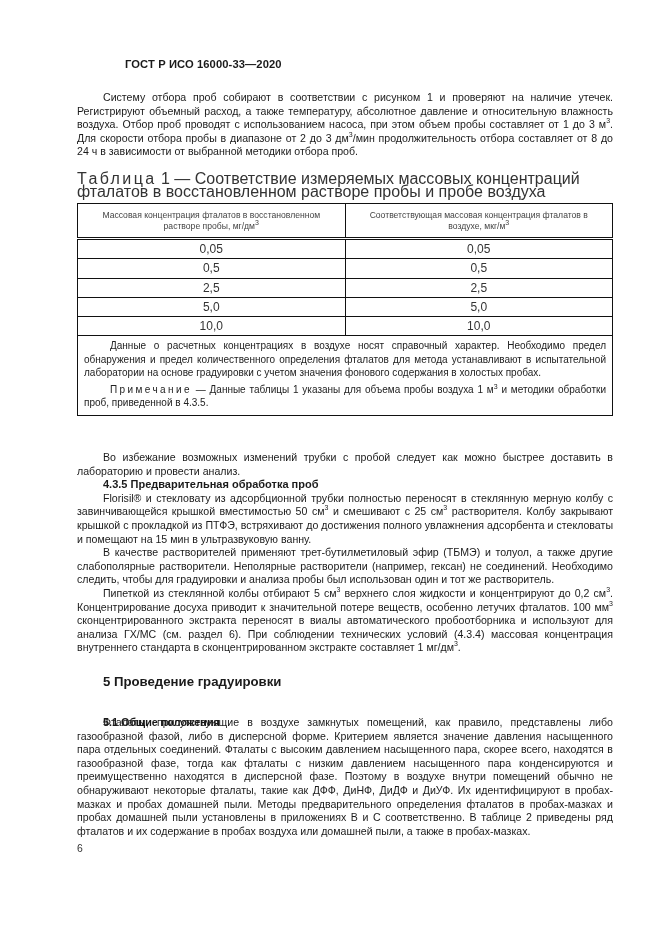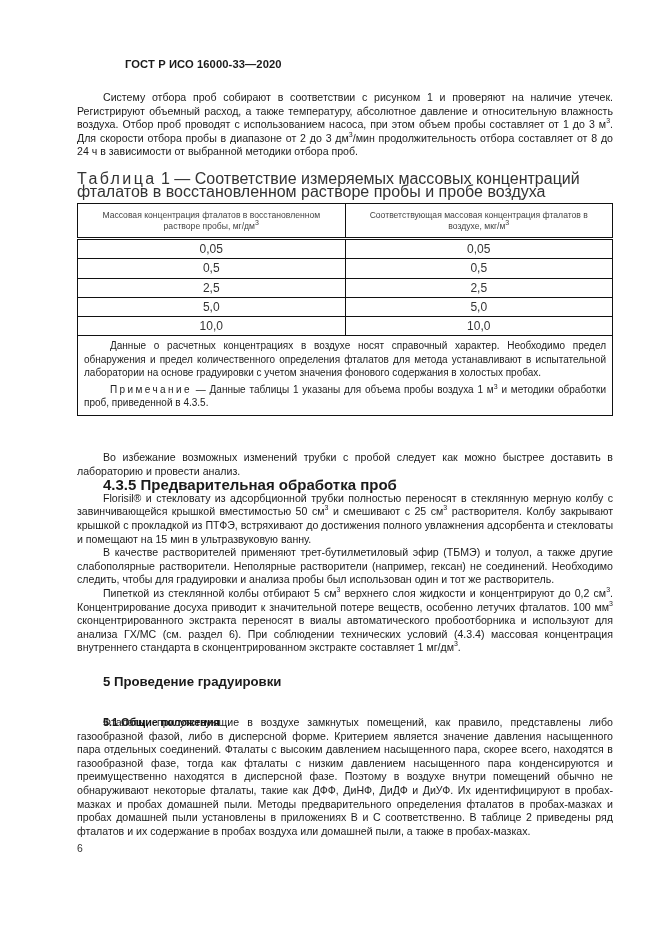--- a/index.html
+++ b/index.html
@@ -13,21 +13,21 @@
     .block1 { position: absolute; top: 91px; left: 0; width: 536px; }
     .tcaption { position: absolute; top: 172px; left: 0; width: 536px; font-size: 16px; line-height: 13.4px; color: #333; }
     .spaced { letter-spacing: 2.4px; }
     table.t1 { position: absolute; top: 203px; left: 0; width: 536px; border-collapse: collapse; }
     table.t1 td, table.t1 th { border: 1.5px solid #111; text-align: center; font-weight: normal; }
     table.t1 th { font-size: 8.6px; line-height: 11px; color: #444; padding: 4px 10px 3px; height: 26px; border-bottom: 3px double #111; }
     table.t1 td.val { font-size: 12px; color: #333; height: 18.3px; padding: 0; }
     table.t1 td.notecell { text-align: left; padding: 3px 6px 5px 6px; border: 1.5px solid #111; }
     table.t1 td.notecell p { font-size: 10px; line-height: 13.2px; color: #222; }
     .block2 { position: absolute; top: 451px; left: 0; width: 536px; }
-    .subhead { font-weight: bold; font-size: 15px; line-height: 13.6px; padding-left: 26px; }
+    .subhead { font-weight: bold; font-size: 11px; line-height: 13.6px; padding-left: 26px; }
     .h5 { position: absolute; top: 674px; left: 26px; font-weight: bold; font-size: 13.2px; text-align: right; }
     .h51 { position: absolute; top: 716px; left: 26px; font-weight: bold; font-size: 10.8px; }
     .block3 { position: absolute; top: 716px; left: 0; width: 536px; }
     .pagenum { position: absolute; top: 843px; left: 0; font-size: 10.4px; color: #333; }
   </style>
 </head>
 <body>
 
 <div class="page">
 

